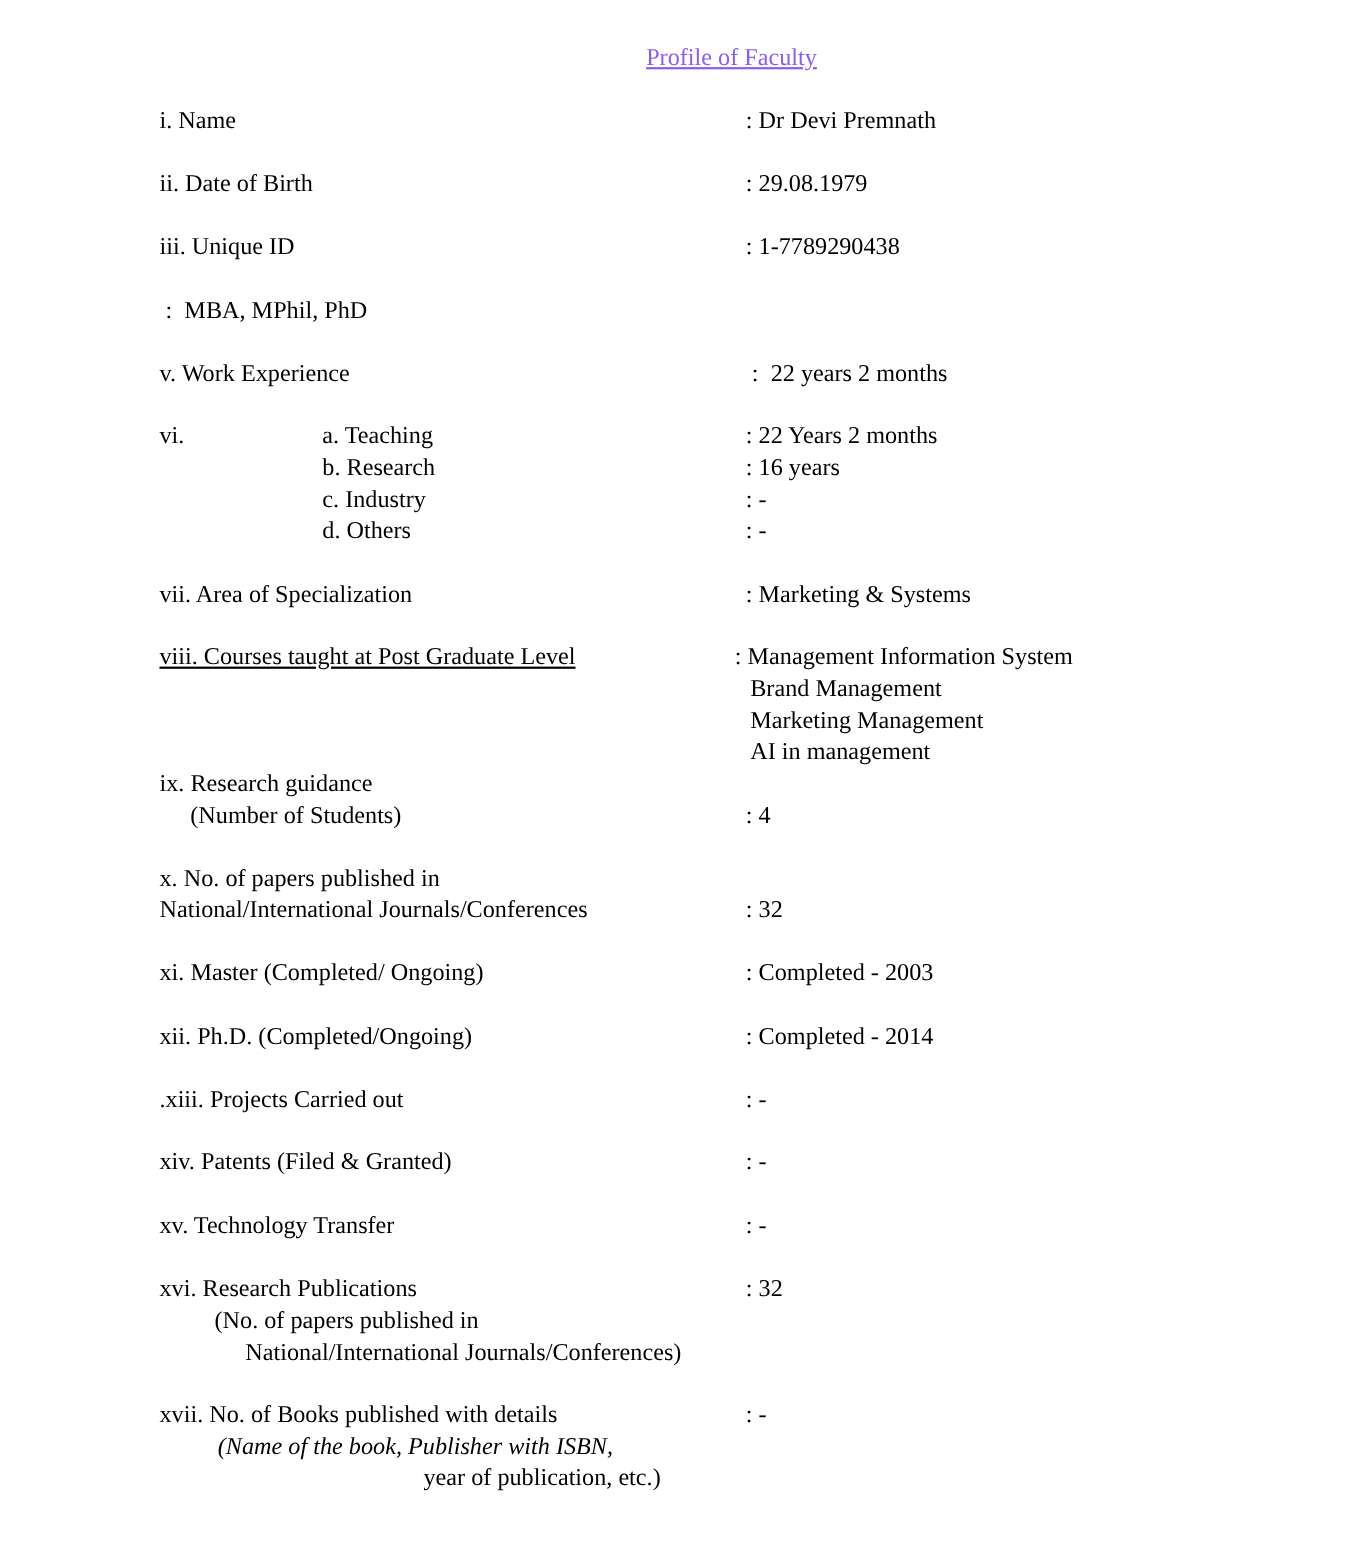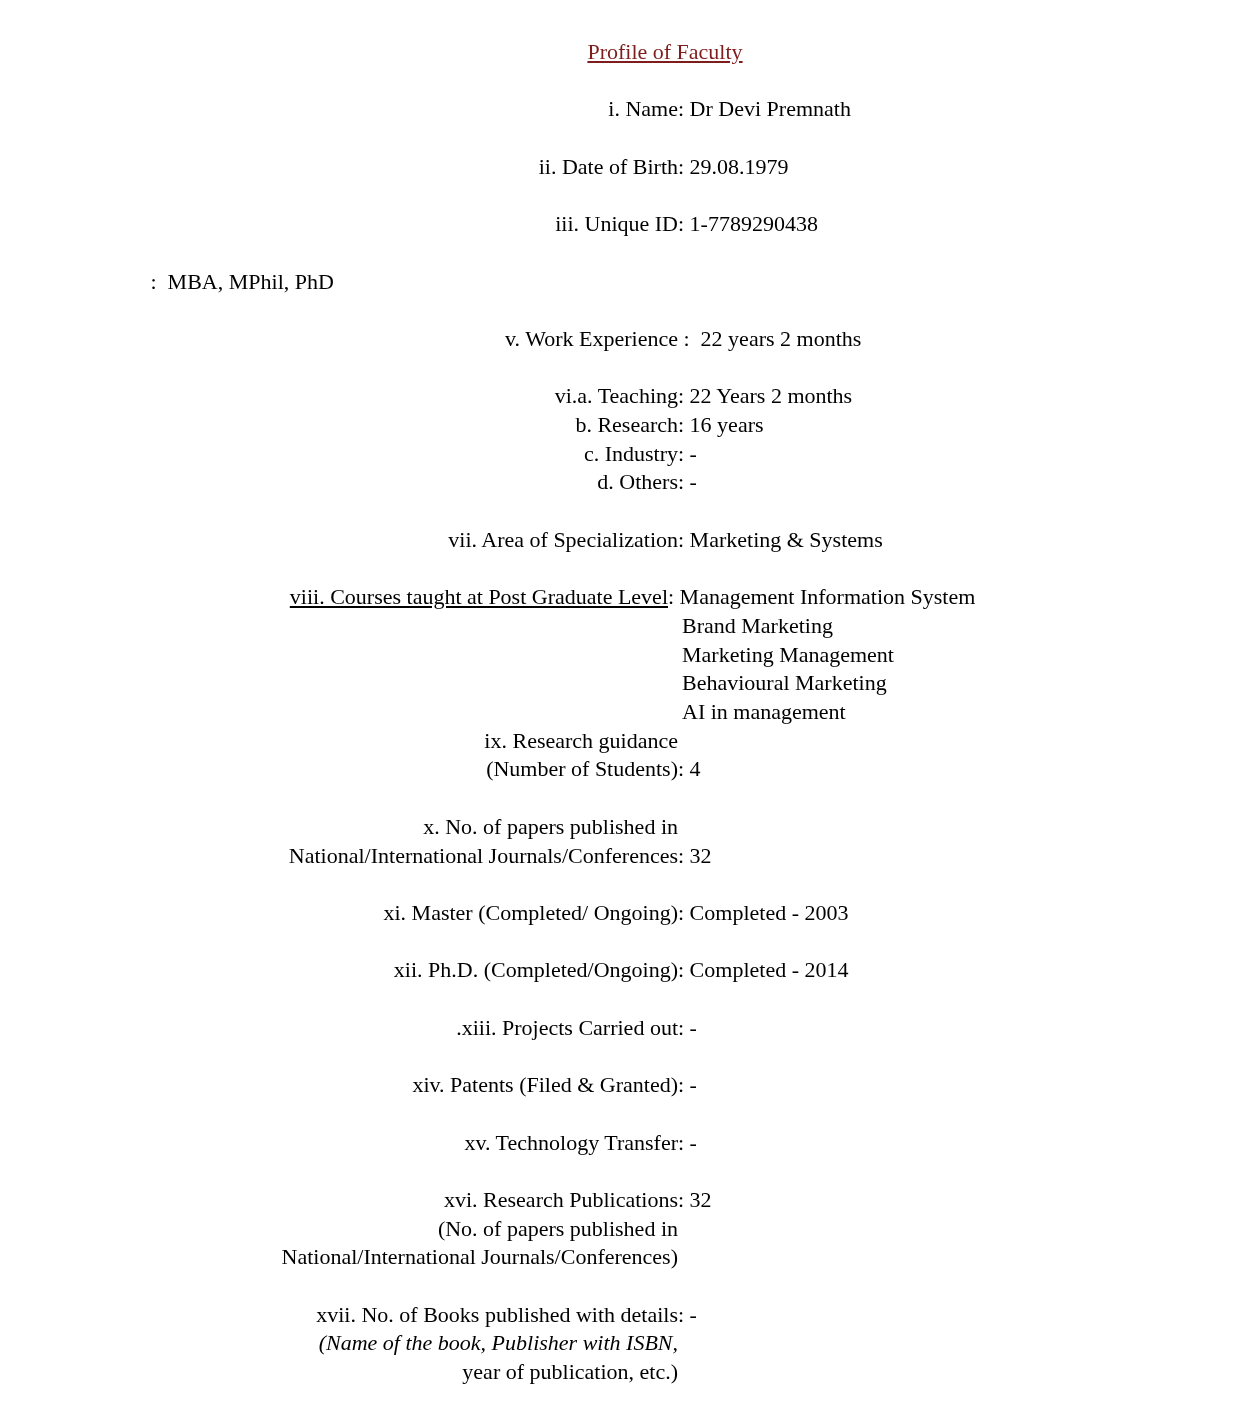--- a/index.html
+++ b/index.html
@@ -28,21 +28,20 @@
   }
   .row, .block {
     margin-bottom: 28.7px;
   }
   .block.tight {
     margin-bottom: 0;
   }
   .line, .row {
     display: flex;
     align-items: flex-start;
-    text-align: right;
   }
   .lbl {
     flex: 0 0 533px;
     width: 533px;
     box-sizing: border-box;
     white-space: pre-wrap;
   }
   .lbl.narrow {
     flex: 0 0 523px;
     width: 523px;
@@ -60,21 +59,21 @@
   .ind50  { padding-left: 50px; }
   .ind53  { padding-left: 53px; font-style: italic; }
   .ind78  { padding-left: 78px; }
   .ind240 { padding-left: 240px; }
 </style>
 </head>
 <body>
 
 <div class="doc">
 
-  <div class="title" style="color: #7f1d1d;">Profile of Faculty</div>
+  <div class="title" style="color: #8b5cf6;">Profile of Faculty</div>
 
   <div class="row">
     <div class="lbl">i. Name</div>
     <div class="val">: Dr Devi Premnath</div>
   </div>
 
   <div class="row">
     <div class="lbl">ii. Date of Birth</div>
     <div class="val">: 29.08.1979</div>
   </div>
@@ -117,32 +116,28 @@
     <div class="val">: Marketing &amp; Systems</div>
   </div>
 
   <div class="block tight">
     <div class="line">
       <div class="lbl narrow">viii. Courses taught at Post Graduate Level</div>
       <div class="val">: Management Information System</div>
     </div>
     <div class="line">
       <div class="lbl narrow"></div>
-      <div class="val cont">Brand Marketing</div>
+      <div class="val cont">Brand Management</div>
     </div>
     <div class="line">
       <div class="lbl narrow"></div>
       <div class="val cont">Marketing Management</div>
     </div>
     <div class="line">
       <div class="lbl narrow"></div>
-      <div class="val cont">Behavioural Marketing</div>
-    </div>
-    <div class="line">
-      <div class="lbl narrow"></div>
       <div class="val cont">AI in management</div>
     </div>
   </div>
 
   <div class="block">
     <div class="line">
       <div class="lbl">ix. Research guidance</div>
     </div>
     <div class="line">
       <div class="lbl ind28">(Number of Students)</div>

